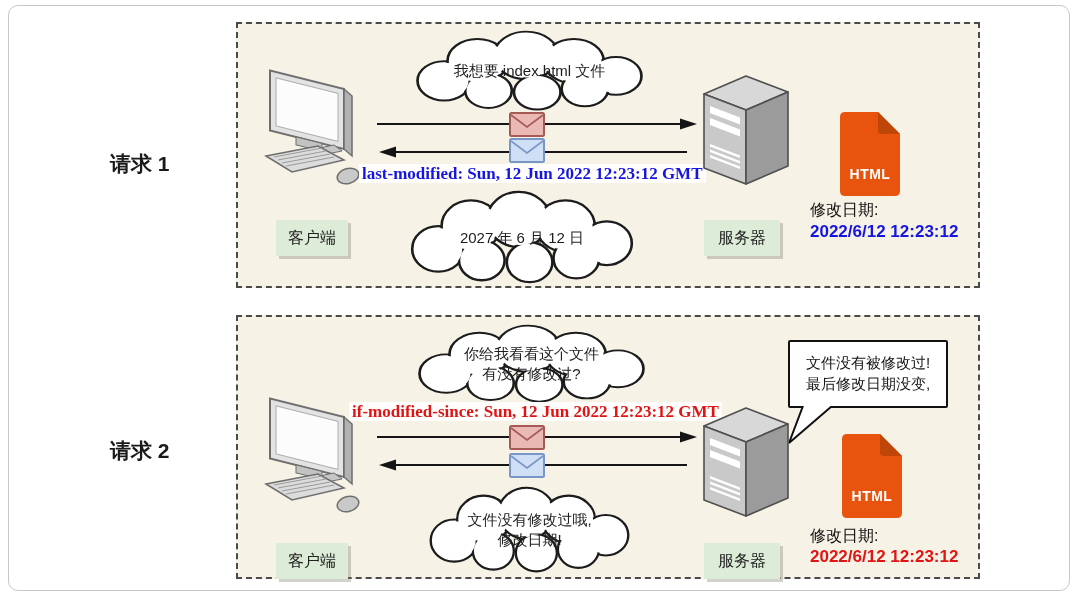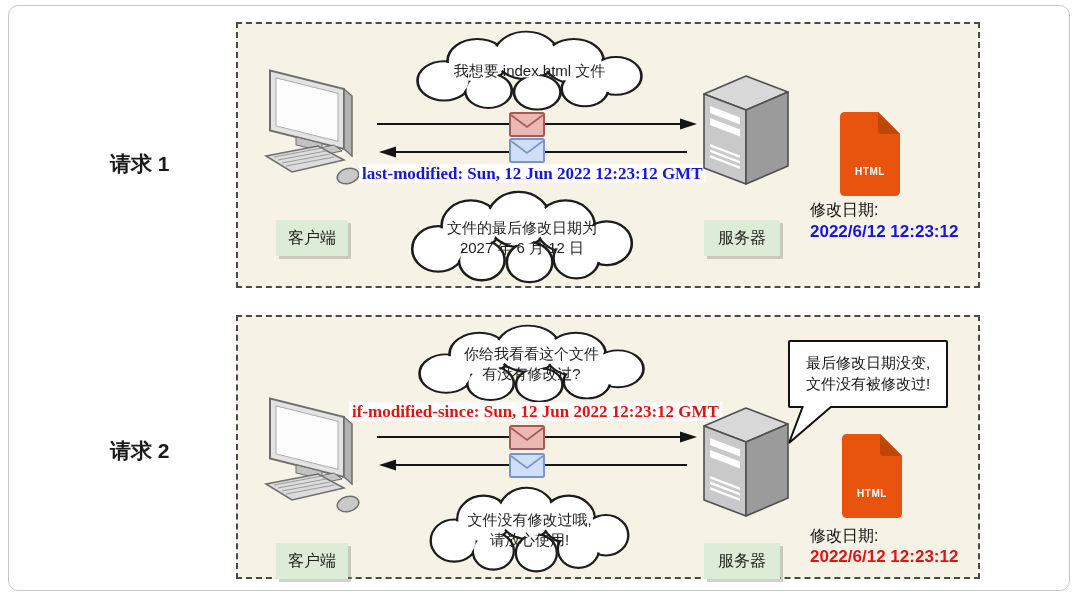--- a/index.html
+++ b/index.html
@@ -12,21 +12,21 @@
   .cloud-svg{position:absolute;}
   .cloud-text{position:absolute;display:flex;flex-direction:column;align-items:center;justify-content:center;text-align:center;font-size:15px;line-height:20px;color:#1d1d1d;}
   .cloud-text span{display:block;white-space:nowrap;}
   .glabel{position:absolute;background:var(--label-green,#ddecd7);color:#222;font-size:16px;display:flex;align-items:center;justify-content:center;box-shadow:3px 3px 0 rgba(125,125,110,.35);margin-top:22px;}
   .hdr{position:absolute;text-align:center;font-family:"Liberation Serif",serif;font-weight:bold;font-size:17px;white-space:nowrap;}
   .hdr span{background:rgba(255,255,254,.92);padding:0 3px;}
   .blue{color:var(--header-blue,#1515e0);}
   .red{color:var(--header-red,#e01414);}
   .fdate-label{position:absolute;font-size:16px;color:#111;white-space:nowrap;}
   .fdate-value{position:absolute;font-size:17px;font-weight:bold;white-space:nowrap;}
-  .file-badge{position:absolute;width:62px;text-align:center;color:#fff;font-size:10px;font-weight:bold;letter-spacing:.5px;}
+  .file-badge{position:absolute;width:62px;text-align:center;color:#fff;font-size:14px;font-weight:bold;letter-spacing:.5px;}
   .bubble{position:absolute;background:#fff;border:2px solid #111;border-radius:2px;box-sizing:border-box;text-align:center;font-size:15px;line-height:21px;color:#141414;padding-top:10px;}
   .bubble span{display:block;white-space:nowrap;}
   .icon{position:absolute;}
   .env rect{stroke-width:2;}
   .arrow line{stroke:#151515;stroke-width:1.8;}
   .arrow polygon{fill:#151515;}
 </style>
 </head>
 <body>
 
@@ -118,21 +118,20 @@
       <rect x="1" y="1" width="34" height="23" rx="1.5" style="fill:var(--env-blue-fill,#cfdff5);stroke:var(--env-blue-stroke,#7a96c9)"></rect>
       <path d="M2,3 L18,15 L34,3" style="fill:none;stroke:var(--env-blue-stroke,#7a96c9);stroke-width:1.6"></path>
     </svg>
 
     <div class="hdr blue" style="left:121px;top:140px;width:288px"><span>last-modified: Sun, 12 Jun 2022 12:23:12 GMT</span></div>
 
     <svg class="cloud-svg" style="left:159px;top:166px" width="250" height="95" viewBox="0 0 230 100" preserveAspectRatio="none">
         <use href="#cloud-shape"></use>
       </svg>
     <div class="cloud-text" style="left:159px;top:166px;width:250px;height:95px">
-      <span>文件的最后修改日期为</span>
       <span>2027 年 6 月 12 日</span>
     </div>
 
     <svg class="icon" style="left:462px;top:48px" width="92" height="118" viewBox="0 0 92 118">
         <use href="#server-shape"></use>
       </svg>
 
     <div class="glabel" style="left:38px;top:174px;width:72px;height:36px">
         <span>客户端</span>
       </div>
@@ -180,26 +179,26 @@
     <svg class="icon env" style="left:271px;top:136px" width="36" height="25" viewBox="0 0 36 25">
       <rect x="1" y="1" width="34" height="23" rx="1.5" style="fill:var(--env-blue-fill,#cfdff5);stroke:var(--env-blue-stroke,#7a96c9)"></rect>
       <path d="M2,3 L18,15 L34,3" style="fill:none;stroke:var(--env-blue-stroke,#7a96c9);stroke-width:1.6"></path>
     </svg>
 
     <svg class="cloud-svg" style="left:179px;top:169px" width="225" height="88" viewBox="0 0 230 100" preserveAspectRatio="none">
         <use href="#cloud-shape"></use>
       </svg>
     <div class="cloud-text" style="left:179px;top:169px;width:225px;height:88px">
       <span>文件没有修改过哦,</span>
-      <span>请放心使用!</span>
+      <span>修改日期!</span>
     </div>
 
     <div class="bubble" style="left:550px;top:23px;width:160px;height:68px">
+      <span>文件没有被修改过!</span>
       <span>最后修改日期没变,</span>
-      <span>文件没有被修改过!</span>
     </div>
     <svg class="icon" style="left:544px;top:89px" width="60" height="42" viewBox="0 0 60 42">
       <path d="M21,0 L7,37 L50,0" fill="#fff" stroke="#111" stroke-width="2"></path>
     </svg>
 
     <svg class="icon" style="left:462px;top:87px" width="92" height="118" viewBox="0 0 92 118">
         <use href="#server-shape"></use>
       </svg>
 
     <div class="glabel" style="left:38px;top:204px;width:72px;height:36px">

